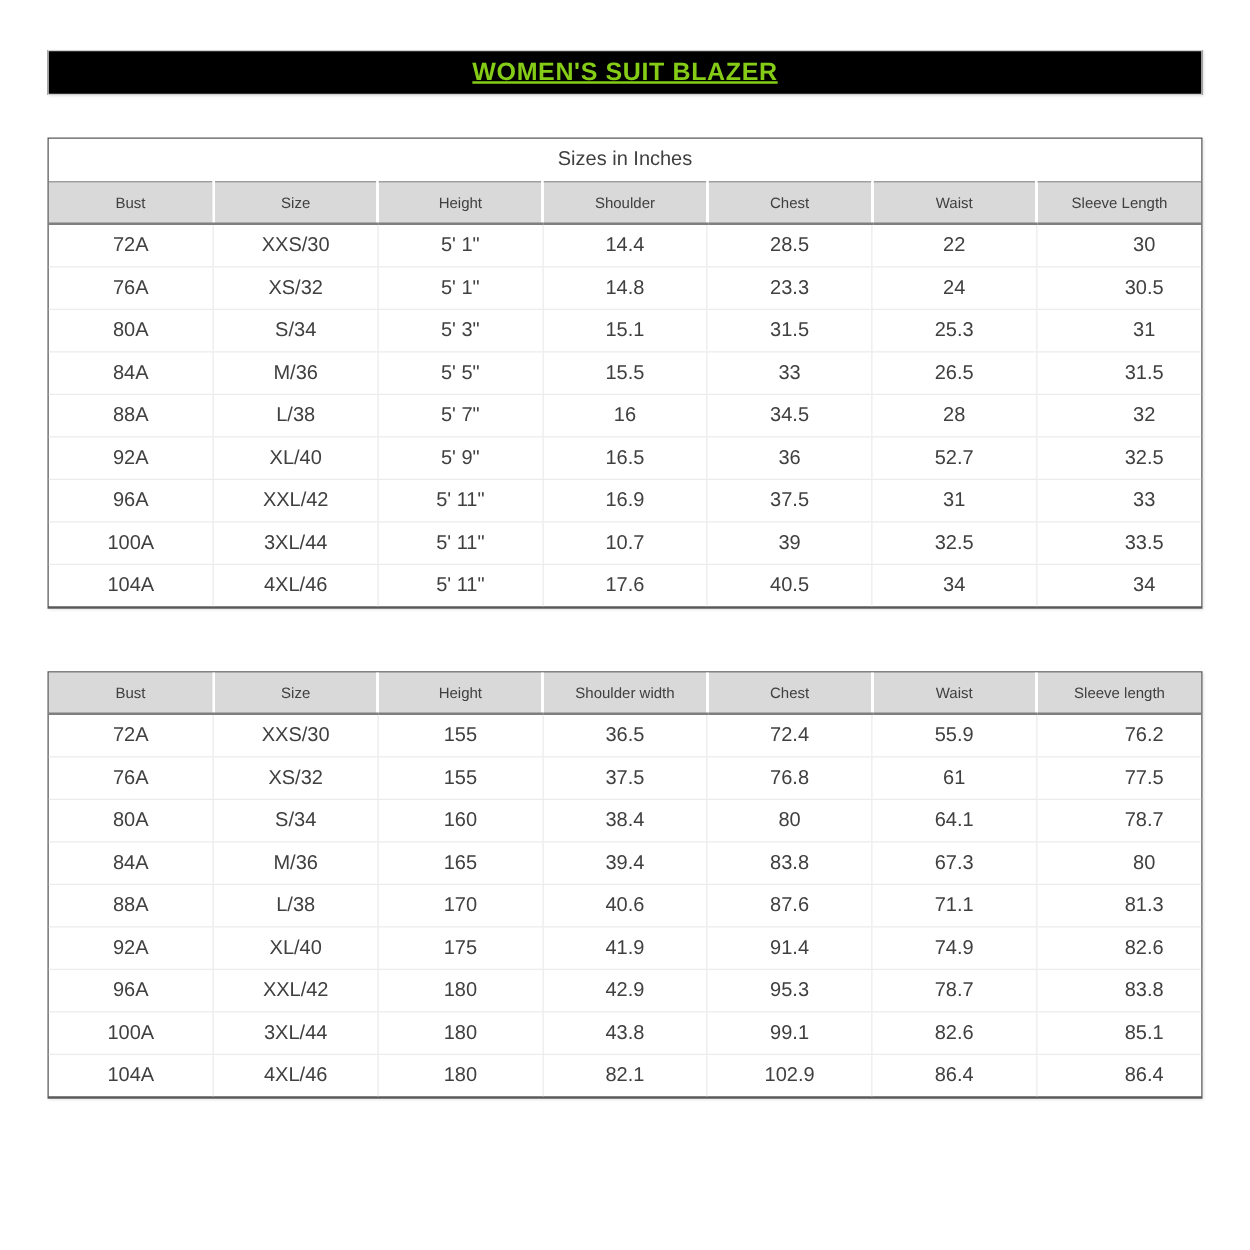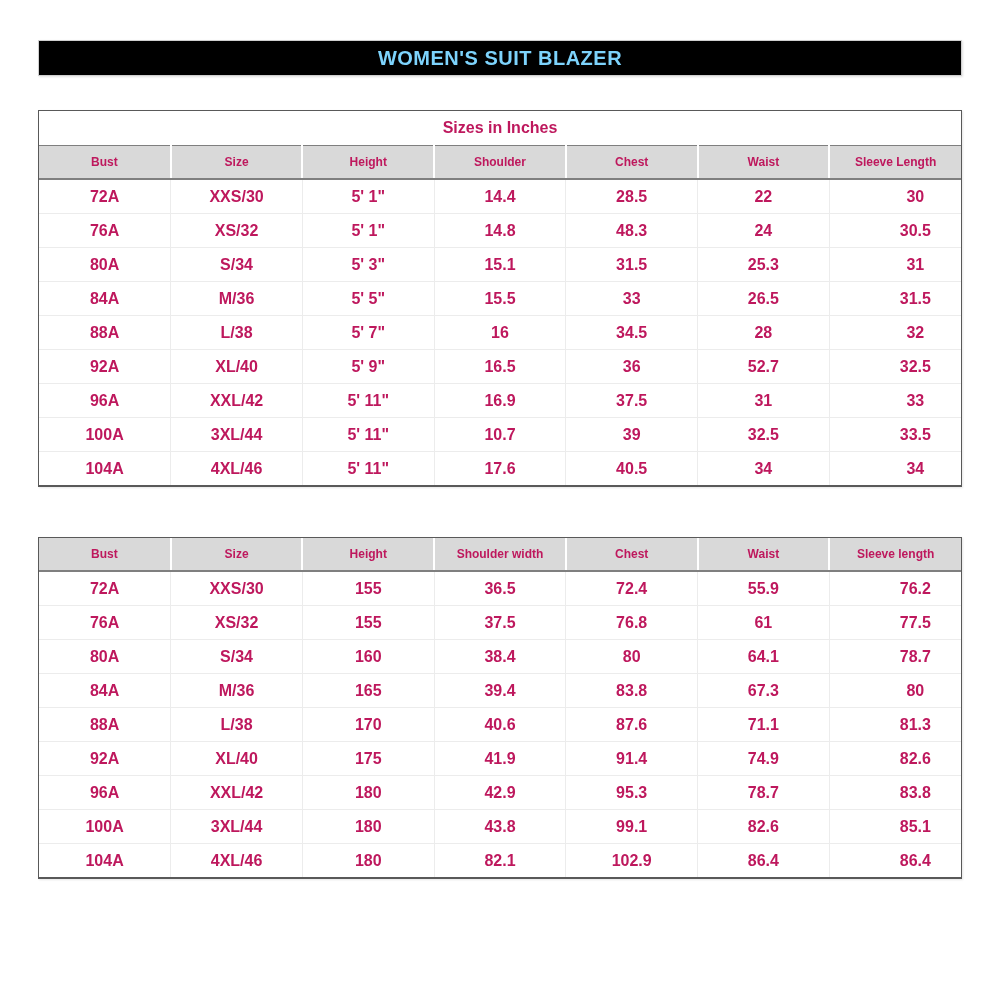--- a/index.html
+++ b/index.html
@@ -20,42 +20,42 @@
     margin: 40px 38px 0 38px;
     height: 34px;
     background: #000000;
     border: 1px solid #cfcfcf;
     box-shadow: 1px 1px 2px rgba(0,0,0,0.12);
     display: flex;
     align-items: center;
     justify-content: center;
   }
   .title-bar span {
-    color: #7dd3fc;
+    color: #84cc16;
     font-size: 20px;
     font-weight: bold;
     letter-spacing: 0.5px;
+    text-decoration: underline;
   }
   .size-table-wrap {
     margin: 34px 38px 0 38px;
     border: 1px solid #595959;
     border-bottom-width: 2px;
     box-shadow: 1px 1px 2px rgba(0,0,0,0.10);
     background: #ffffff;
   }
   .size-table-wrap.second {
     margin-top: 50px;
   }
   table.size-table {
     border-collapse: collapse;
     table-layout: fixed;
     width: 100%;
     font-size: 16px;
-    color: #be185d;
-    font-weight: bold;
+    color: #404040;
   }
   table.size-table td {
     text-align: center;
     vertical-align: middle;
     padding: 0 2px;
     overflow: hidden;
     white-space: nowrap;
   }
   tr.caption-row td {
     height: 34px;
@@ -114,21 +114,21 @@
             <td>14.4</td>
             <td>28.5</td>
             <td>22</td>
             <td>30</td>
           </tr>
           <tr class="data-row">
             <td>76A</td>
             <td>XS/32</td>
             <td>5' 1"</td>
             <td>14.8</td>
-            <td>48.3</td>
+            <td>23.3</td>
             <td>24</td>
             <td>30.5</td>
           </tr>
           <tr class="data-row">
             <td>80A</td>
             <td>S/34</td>
             <td>5' 3"</td>
             <td>15.1</td>
             <td>31.5</td>
             <td>25.3</td>

